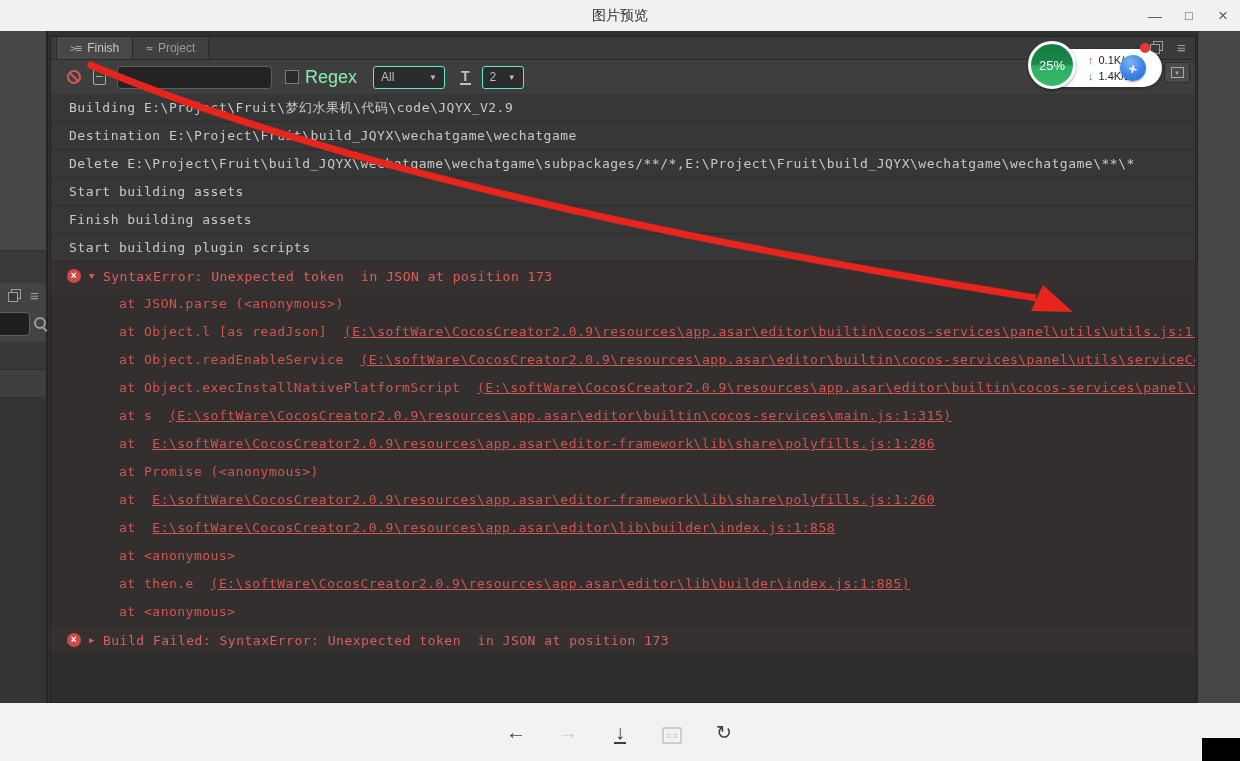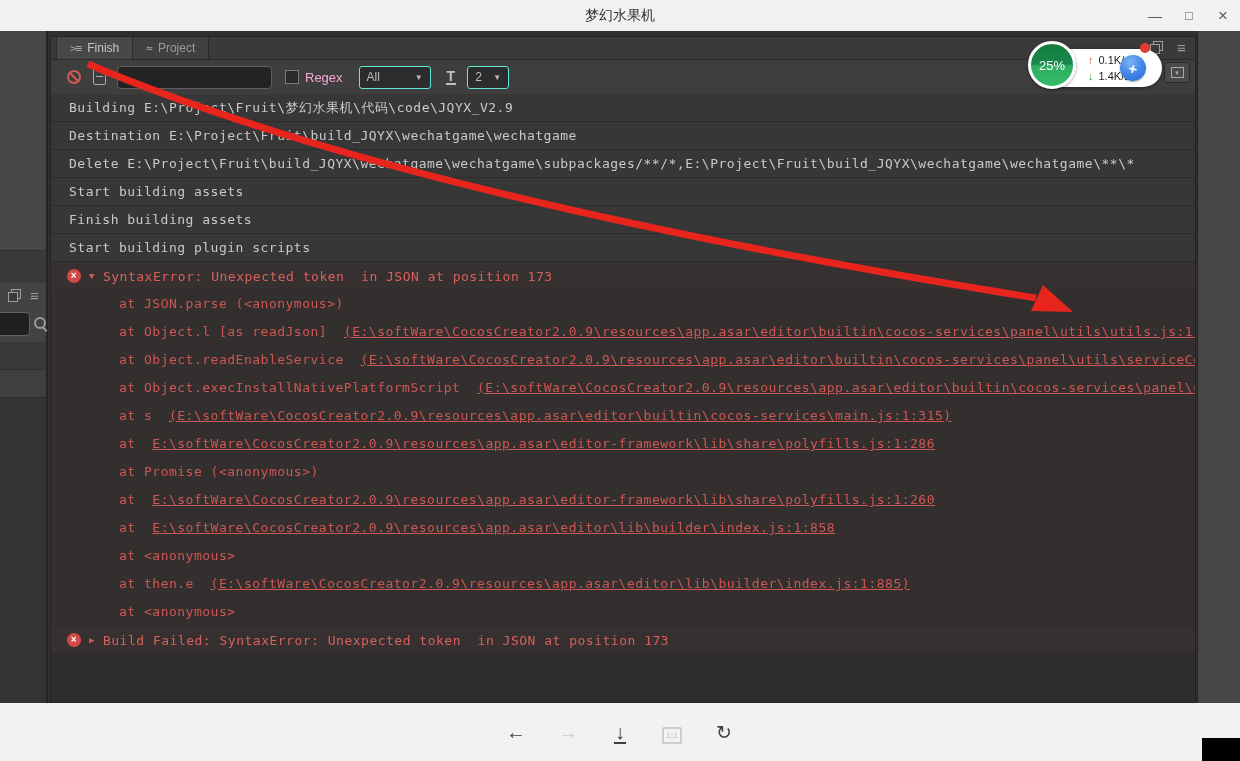--- a/index.html
+++ b/index.html
@@ -63,21 +63,21 @@
   .icon-doc { width:13px; height:16px; border:1px solid #a9a9a9; border-radius:2px;
               margin-right:11px; flex:none;
               background:repeating-linear-gradient(#3e3e3e 0 2px,#3e3e3e 2px 3px,
                          #a9a9a9 3px 4px, #3e3e3e 4px 6px) content-box;
               padding:3px 2px; }
   .search-box { width:155px; height:23px; background:#232323; border:1px solid #5e5e5e;
               border-radius:4px; color:#ccc; font-size:12px; padding:0 6px;
               margin-right:13px; outline:none; }
   .checkbox { width:14px; height:14px; background:#2a2a2a; border:1px solid #7c7c7c;
               margin-right:6px; flex:none; }
-  .regex-label { font-size:13px; color:#f9a8d4; margin-right:16px; }
+  .regex-label { font-size:18px; color:#86efac; margin-right:16px; }
   .dropdown { height:23px; background:#2c2c2c; border:1px solid #5eead4; border-radius:3px;
               display:flex; align-items:center; justify-content:space-between;
               color:#bdbdbd; font-size:12px; padding:0 7px; }
   .dd-all { width:72px; margin-right:15px; }
   .dd-size { width:42px; }
   .dd-caret { font-size:8px; color:#bdbdbd; }
   .icon-fontsize { font-size:14px; font-weight:bold; color:#c0c0c0;
               border-bottom:2px solid #c0c0c0; line-height:13px; margin-right:11px;
               padding:0 1px; }
 
@@ -161,21 +161,21 @@
   .lens::before { content:""; position:absolute; left:0; top:0; width:8px; height:8px;
                   border:2px solid #9d9d9d; border-radius:50%; }
   .lens::after { content:""; position:absolute; left:10px; top:10px; width:5px; height:2px;
                  background:#9d9d9d; transform:rotate(45deg); transform-origin:0 0; }
   .lp-lens { position:absolute; left:34px; top:10px; }
 </style>
 </head>
 <body>
 
 <div class="titlebar">
-  <div class="title">梦幻水果机</div>
+  <div class="title">图片预览</div>
   <div class="win-controls">
     <div class="win-btn">—</div>
     <div class="win-btn max">□</div>
     <div class="win-btn close">×</div>
   </div>
 </div>
 
 <div class="content">
 
   <div class="left-strip">

